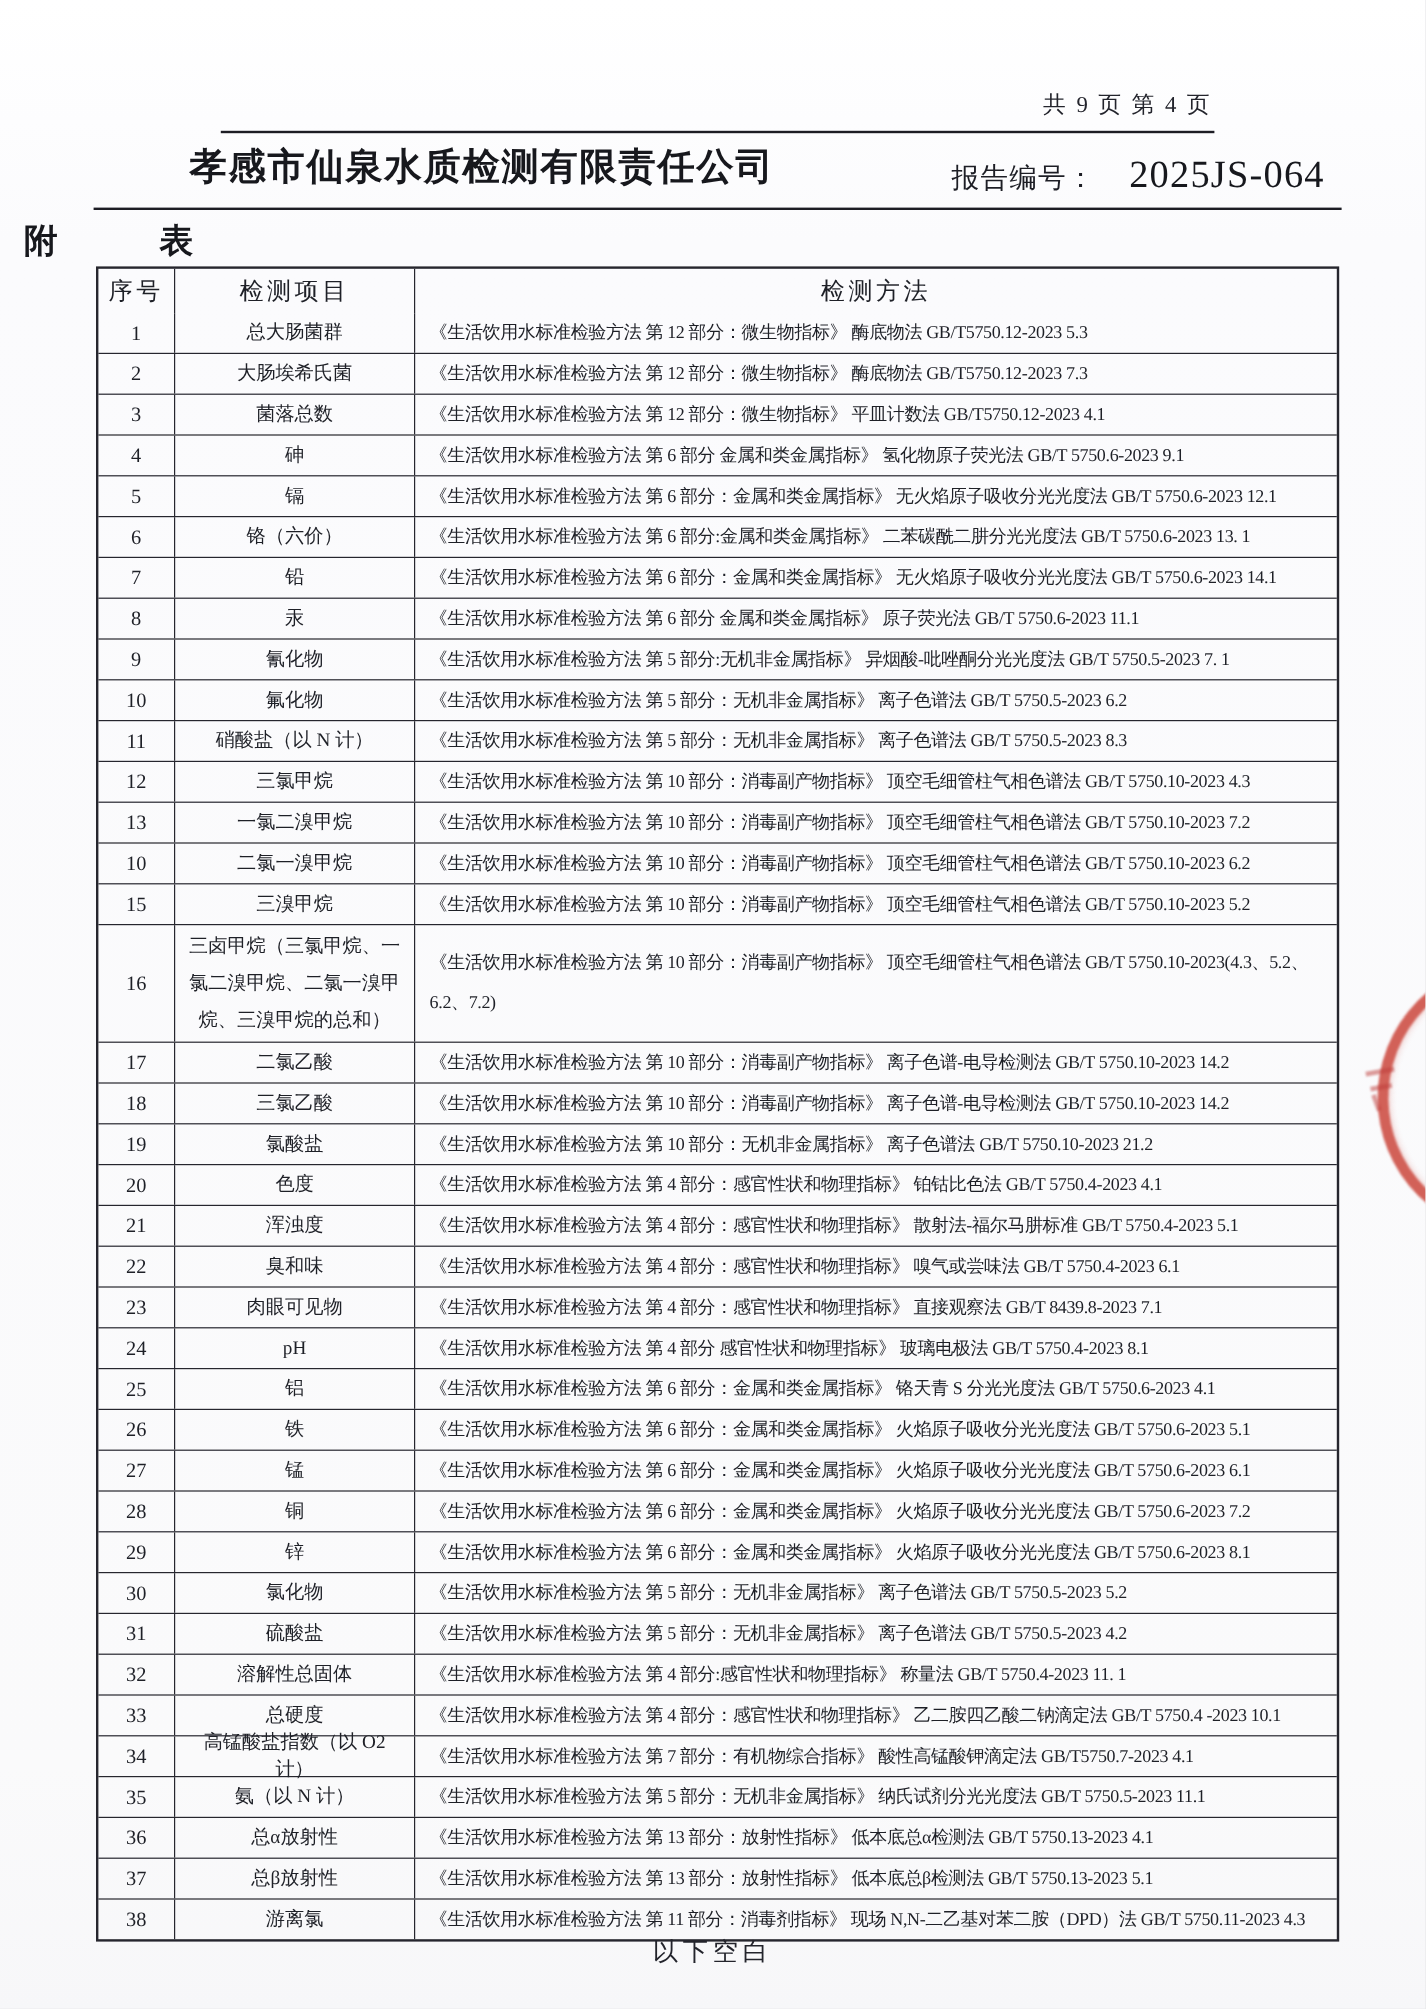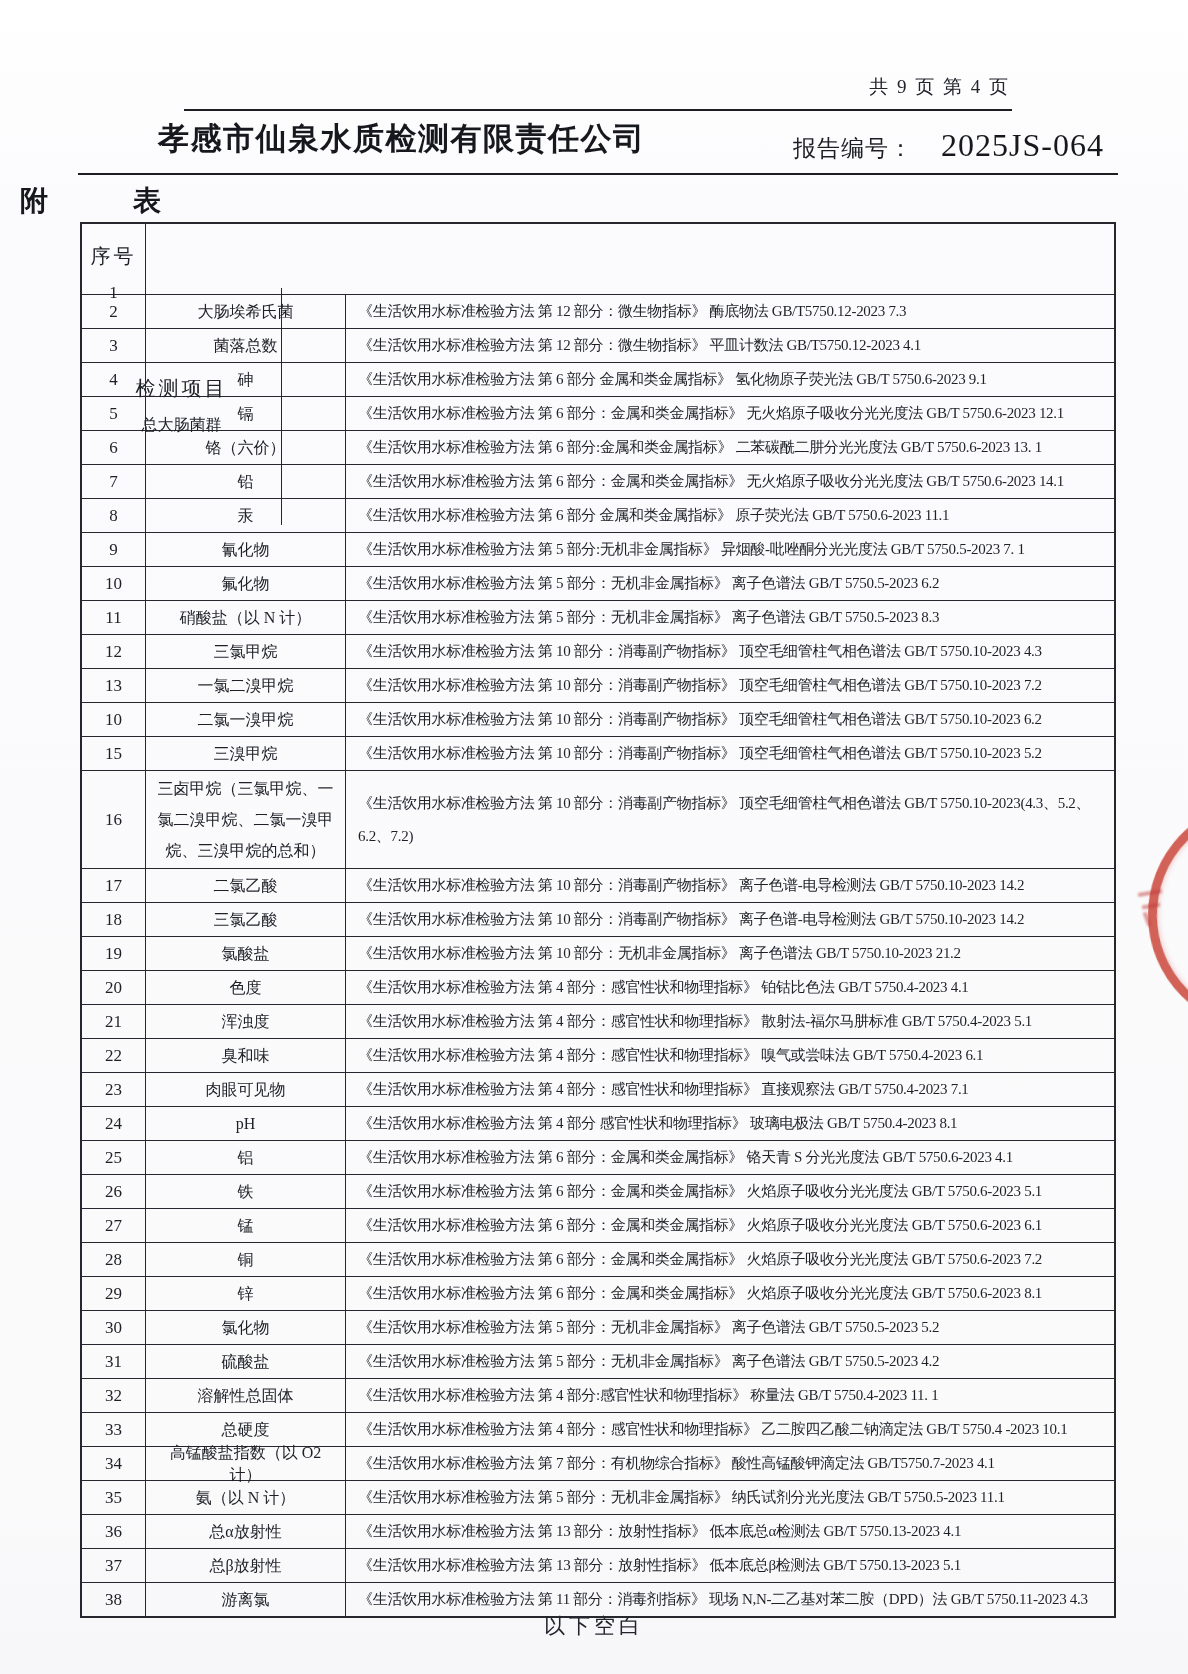--- a/index.html
+++ b/index.html
@@ -32,21 +32,21 @@
     position:absolute; left:0; top:182px; width:1188px;
     text-align:left; font-size:28px; font-weight:700; color:#17181d;padding-left:20px;
   }
   .doc-title .t2 { margin-left:78px; }
 
   .table {
     position:absolute; left:80px; top:222px; width:1036px;
     border:2px solid #26262e; box-sizing:border-box; background:transparent;
   }
   .tr { display:flex; height:33px; border-top:1px solid #26262e; }
-  .tr:first-child { border-top:none;flex-direction:column; }
+  .tr:first-child { border-top:none; }
   .tr.thead { height:37px; }
   .tr.tall { height:97px; }
   .td { display:flex; align-items:center; box-sizing:border-box; color:#1e2027; }
   .c-no {
     width:64px; flex:0 0 64px; justify-content:center;
     border-right:1px solid #26262e; font-size:17px;
   }
   .c-item {
     width:200px; flex:0 0 200px; justify-content:center; text-align:center;
     border-right:1px solid #26262e; font-size:16px; padding:0 8px; line-height:22px;
@@ -217,21 +217,21 @@
           <div class="td c-method">《生活饮用水标准检验方法 第 4 部分：感官性状和物理指标》 散射法-福尔马肼标准 GB/T 5750.4-2023 5.1</div>
         </div>
         <div class="tr">
           <div class="td c-no">22</div>
           <div class="td c-item">臭和味</div>
           <div class="td c-method">《生活饮用水标准检验方法 第 4 部分：感官性状和物理指标》 嗅气或尝味法 GB/T 5750.4-2023 6.1</div>
         </div>
         <div class="tr">
           <div class="td c-no">23</div>
           <div class="td c-item">肉眼可见物</div>
-          <div class="td c-method">《生活饮用水标准检验方法 第 4 部分：感官性状和物理指标》 直接观察法 GB/T 5750.4-2023 7.1</div>
+          <div class="td c-method">《生活饮用水标准检验方法 第 4 部分：感官性状和物理指标》 直接观察法 GB/T 8439.8-2023 7.1</div>
         </div>
         <div class="tr">
           <div class="td c-no">24</div>
           <div class="td c-item">pH</div>
           <div class="td c-method">《生活饮用水标准检验方法 第 4 部分 感官性状和物理指标》 玻璃电极法 GB/T 5750.4-2023 8.1</div>
         </div>
         <div class="tr">
           <div class="td c-no">25</div>
           <div class="td c-item">铝</div>
           <div class="td c-method">《生活饮用水标准检验方法 第 6 部分：金属和类金属指标》 铬天青 S 分光光度法 GB/T 5750.6-2023 4.1</div>

